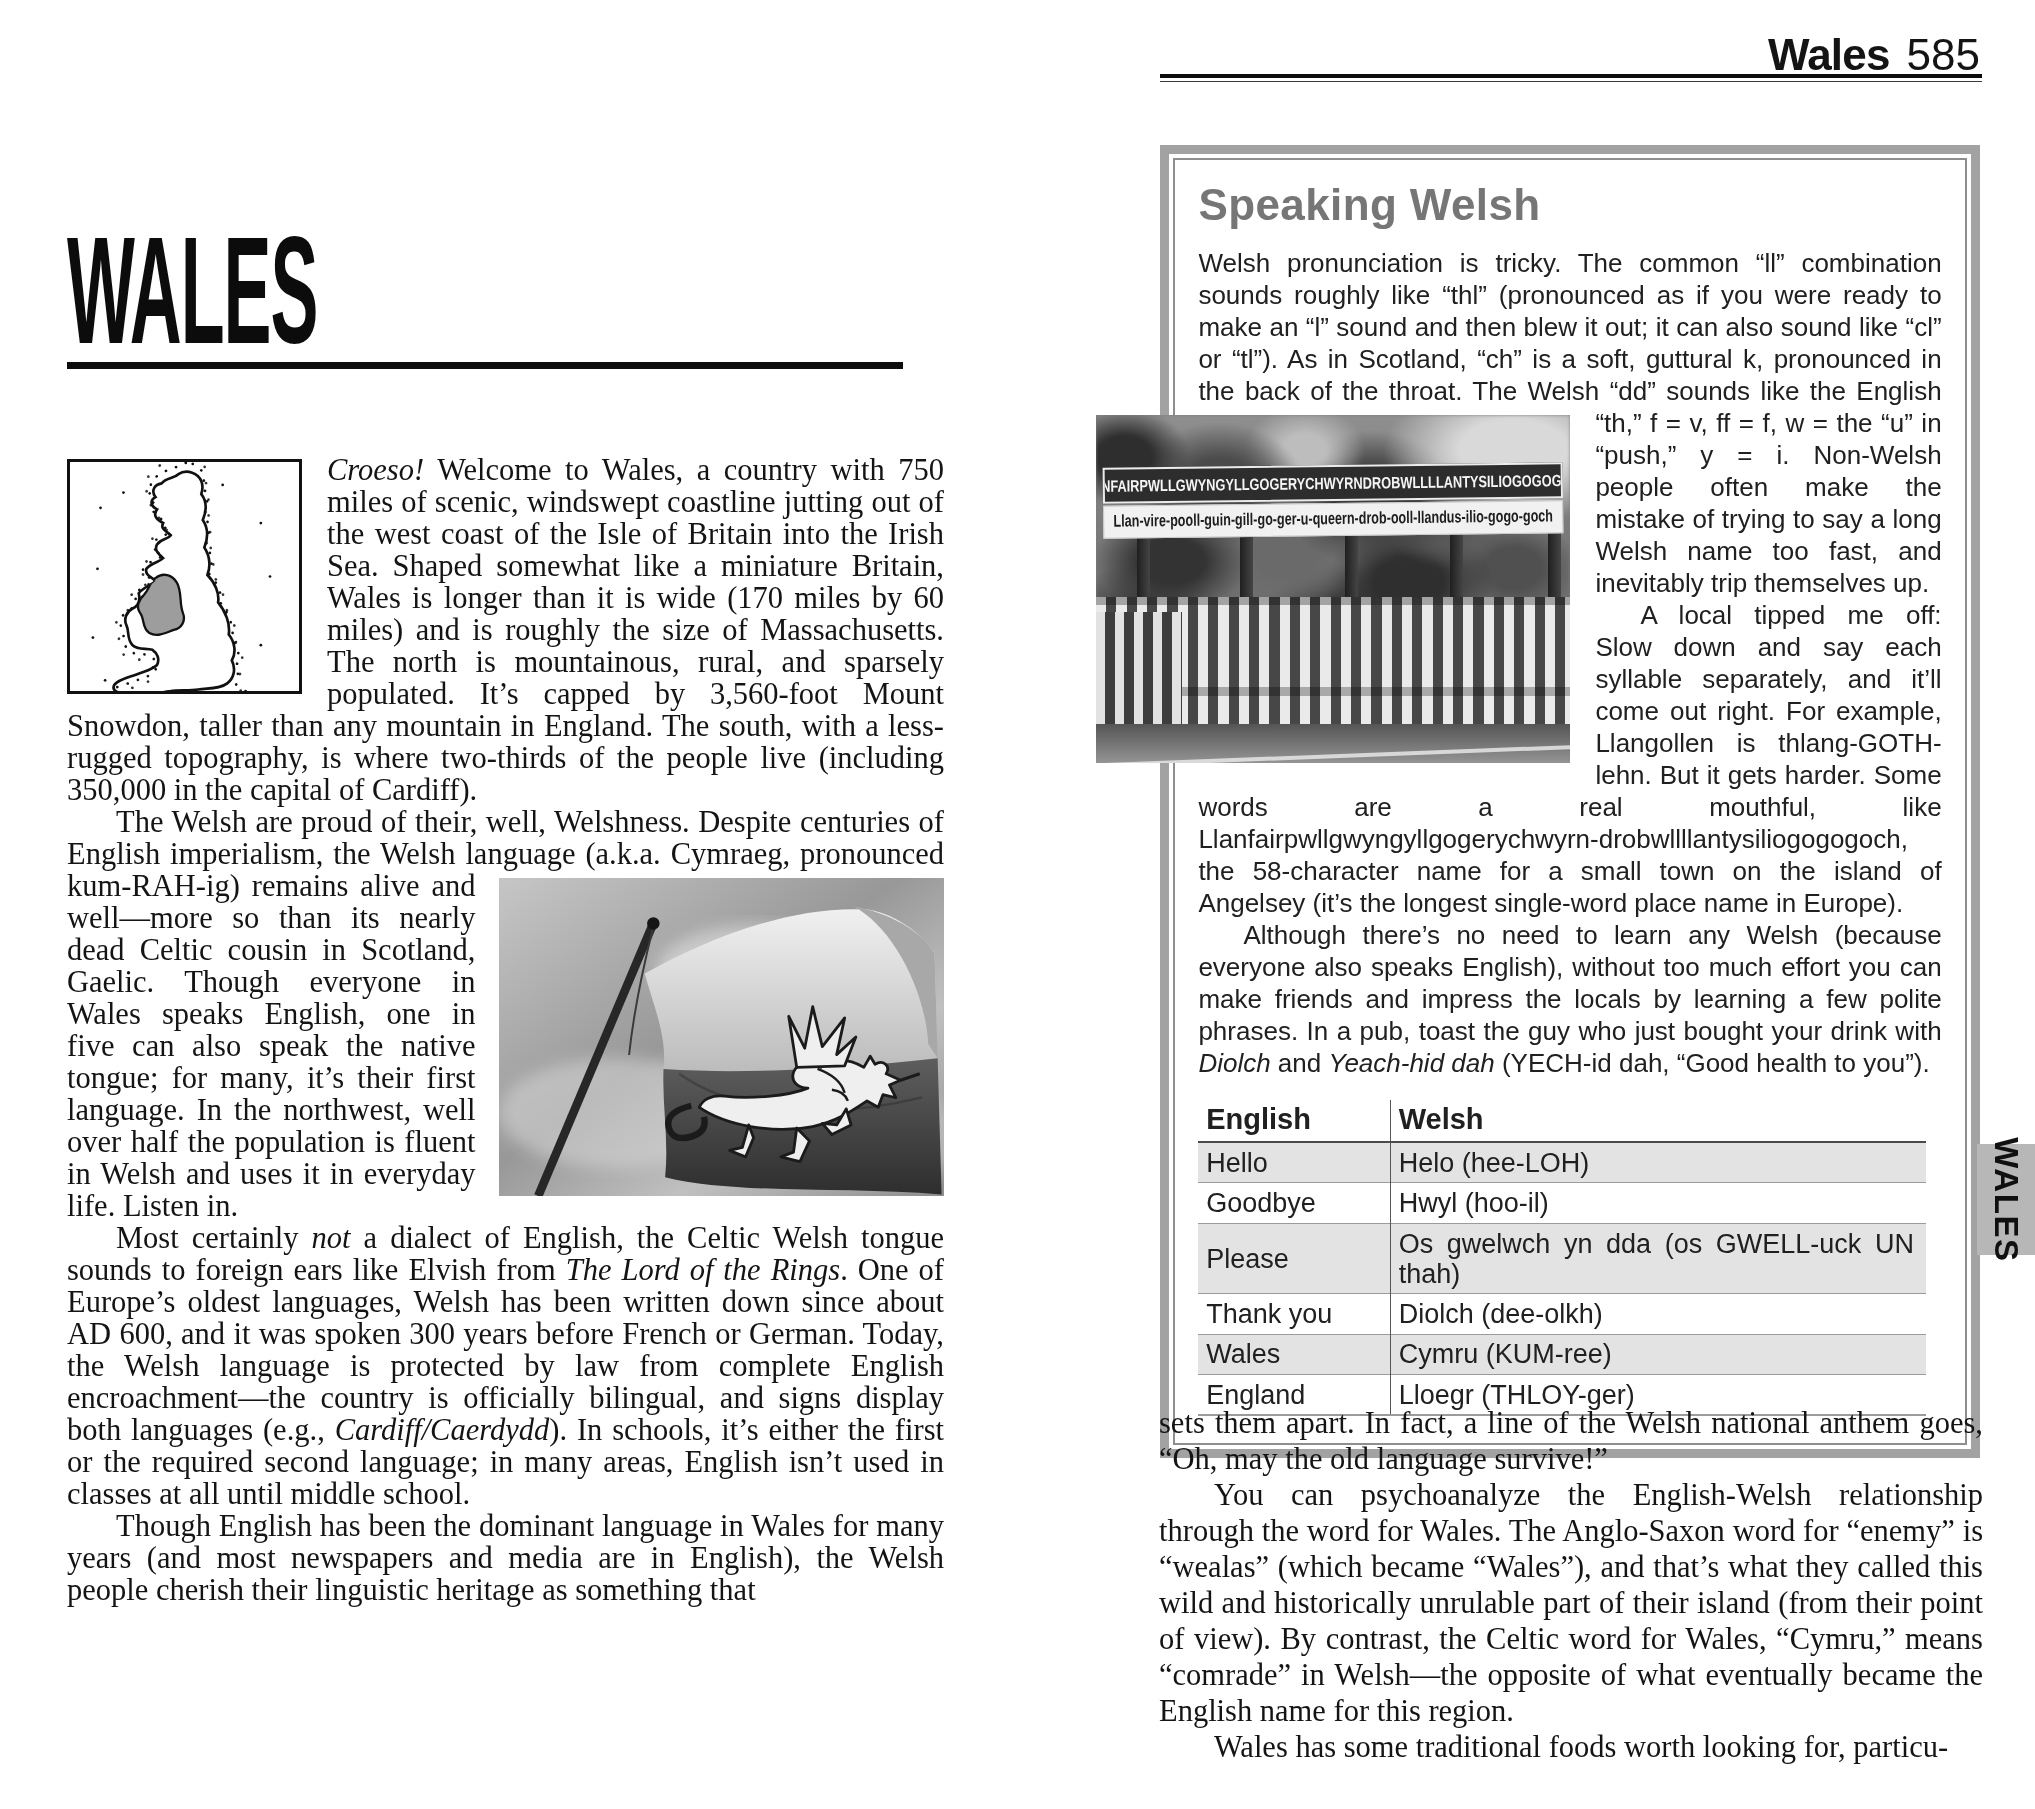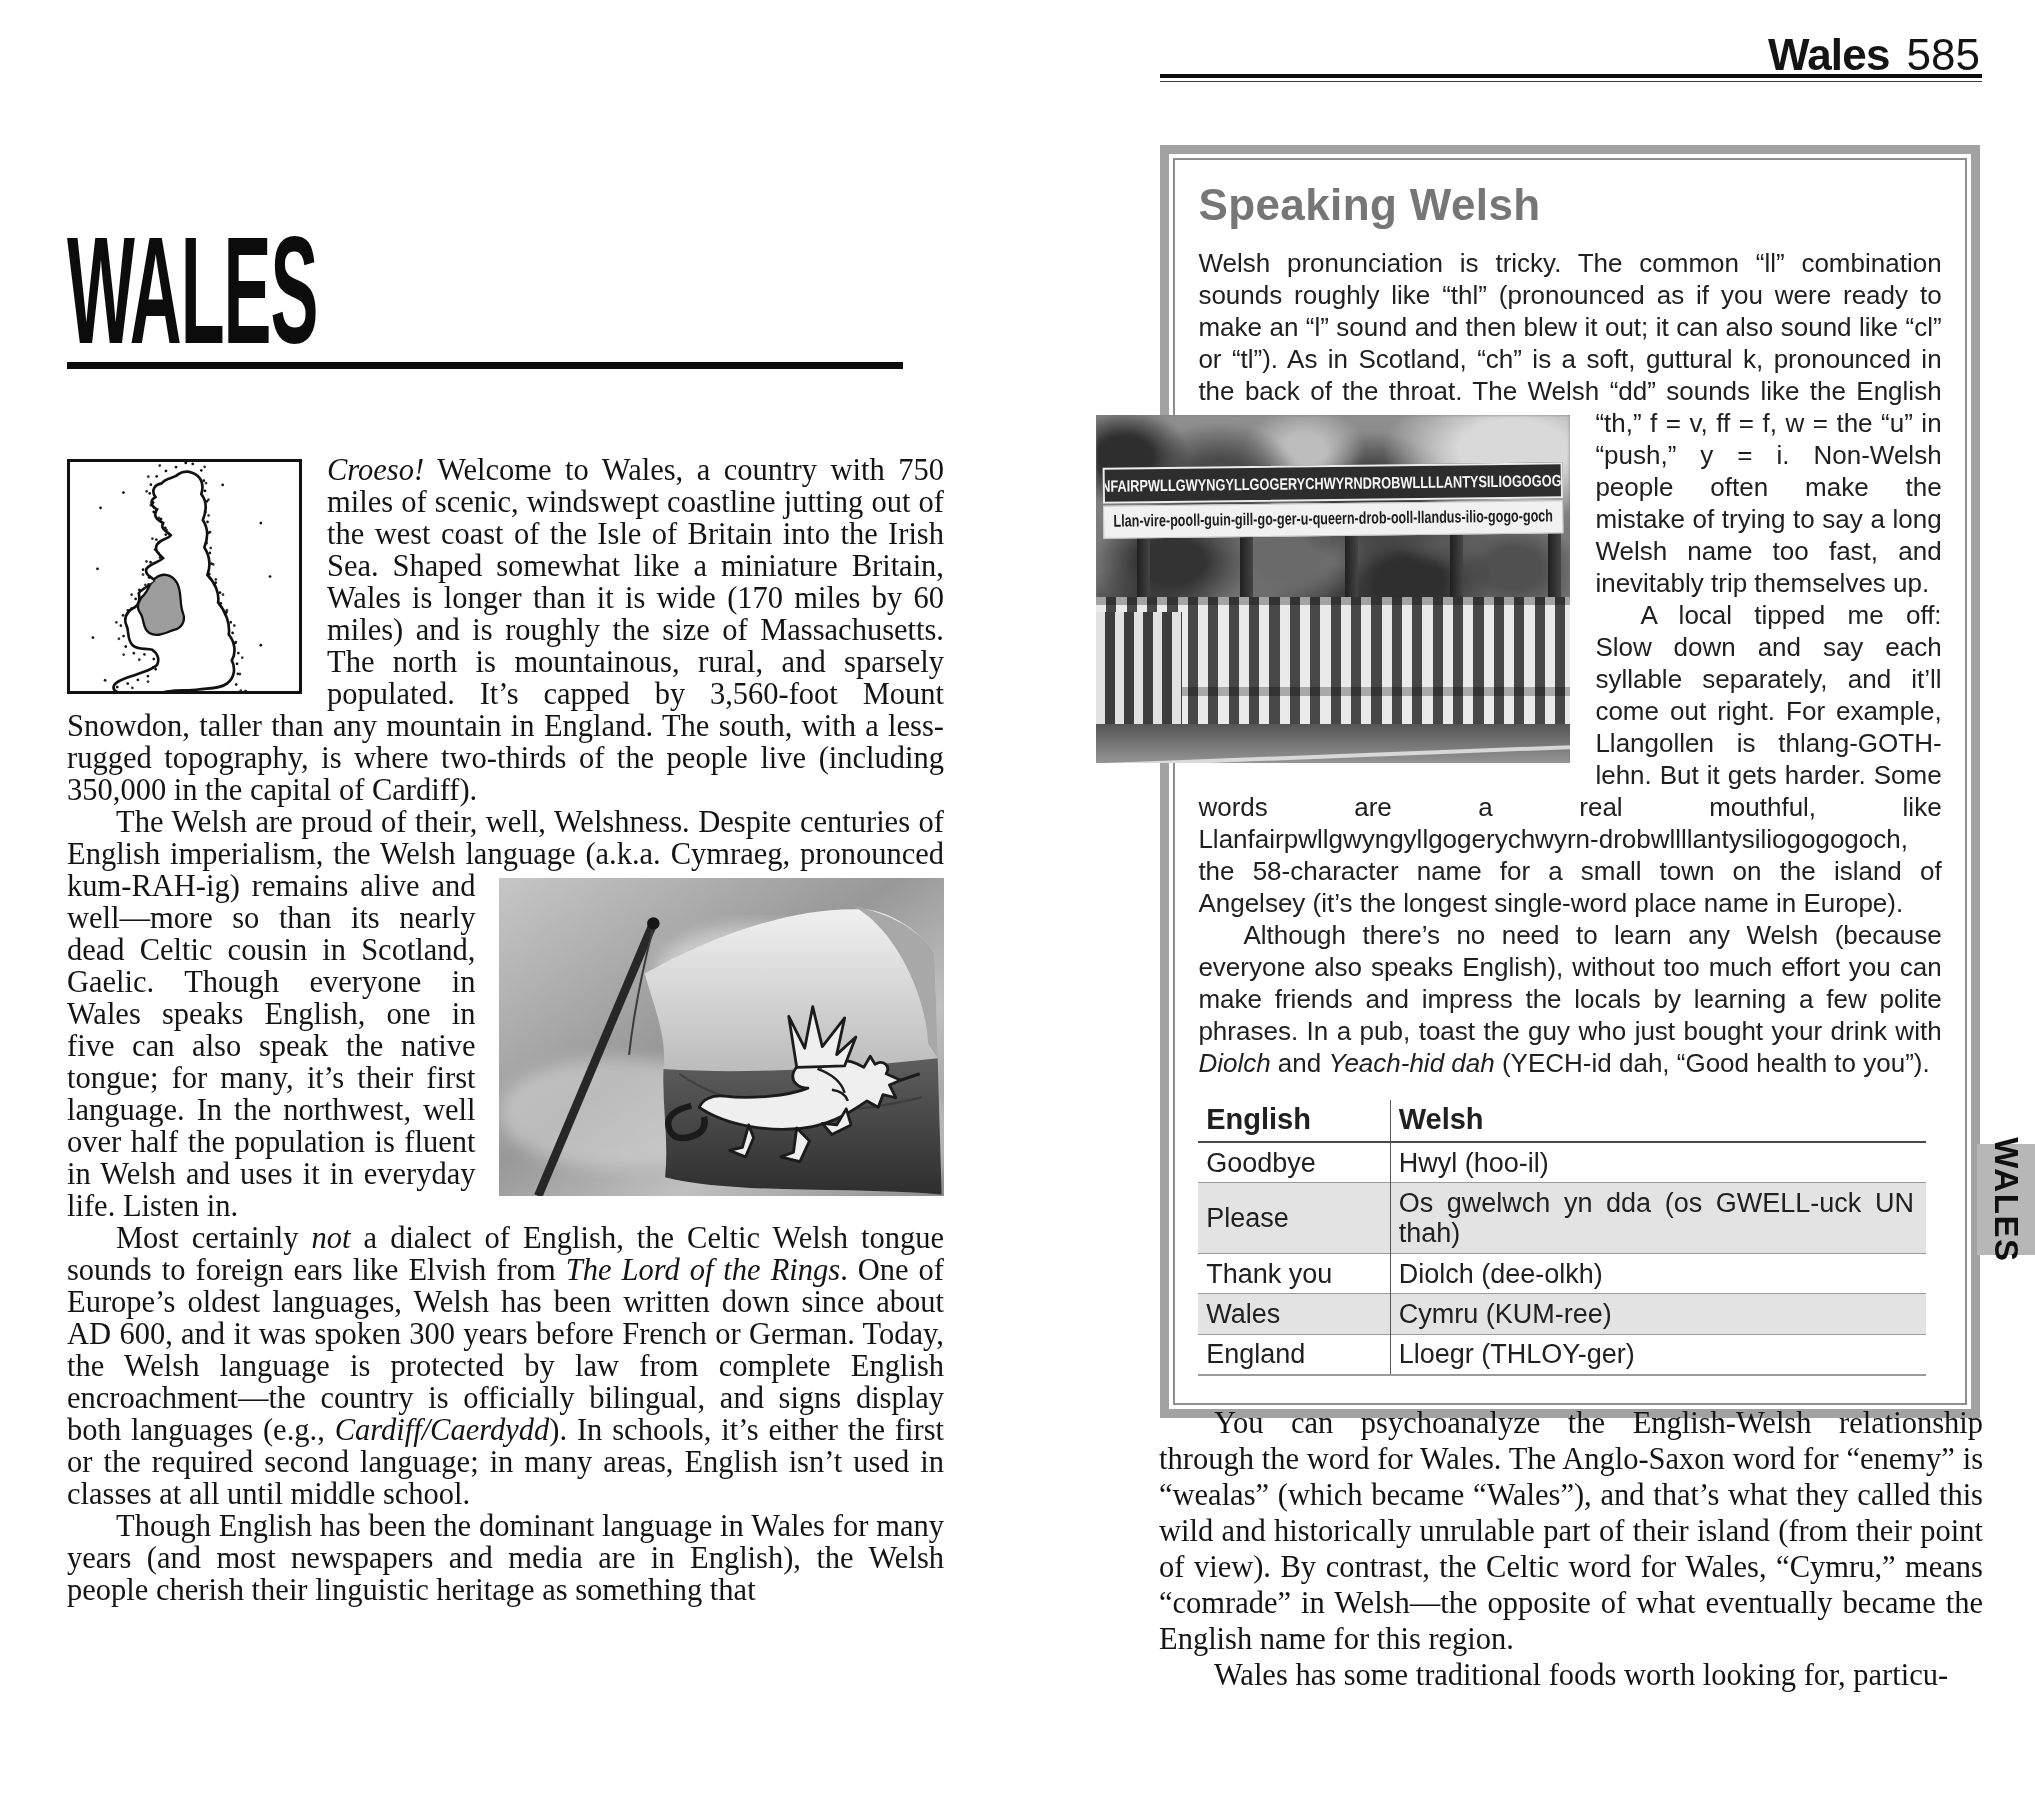--- a/index.html
+++ b/index.html
@@ -301,20 +301,24 @@
     <p class="para ind"><span>Although there’s no need to learn any Welsh (because everyone also speaks English), without too much effort you can make friends and impress the locals by learning a few polite phrases. In a pub, toast the guy who just bought your drink with </span><span class="it">Diolch</span><span> and </span><span class="it">Yeach-hid dah</span><span> (YECH-id dah, “Good health to you”).</span></p>
 
     <table class="phrase-table">
       <thead>
         <tr>
           <th class="en">English</th>
           <th class="cy">Welsh</th>
         </tr>
       </thead>
       <tbody>
+        <tr class="shade">
+          <td>Hello</td>
+          <td class="cy">Helo (hee-LOH)</td>
+        </tr>
         <tr>
           <td>Goodbye</td>
           <td class="cy">Hwyl (hoo-il)</td>
         </tr>
         <tr class="shade">
           <td>Please</td>
           <td class="cy">Os gwelwch yn dda (os GWELL-uck UN thah)</td>
         </tr>
         <tr>
           <td>Thank you</td>
@@ -327,20 +331,21 @@
         <tr>
           <td>England</td>
           <td class="cy">Lloegr (THLOY-ger)</td>
         </tr>
       </tbody>
     </table>
   </div>
 </div>
 
 <div class="right-col">
+  <p class="para">sets them apart. In fact, a line of the Welsh national anthem goes, “Oh, may the old language survive!”</p>
   <p class="para ind">You can psychoanalyze the English-Welsh relationship through the word for Wales. The Anglo-Saxon word for “enemy” is “wealas” (which became “Wales”), and that’s what they called this wild and historically unrulable part of their island (from their point of view). By contrast, the Celtic word for Wales, “Cymru,” means “comrade” in Welsh—the opposite of what eventually became the English name for this region.</p>
   <p class="para ind">Wales has some traditional foods worth looking for, particu-</p>
 </div>
 
 <div class="side-tab">
   <span>WALES</span>
 </div>
 
 
 </body></html>

